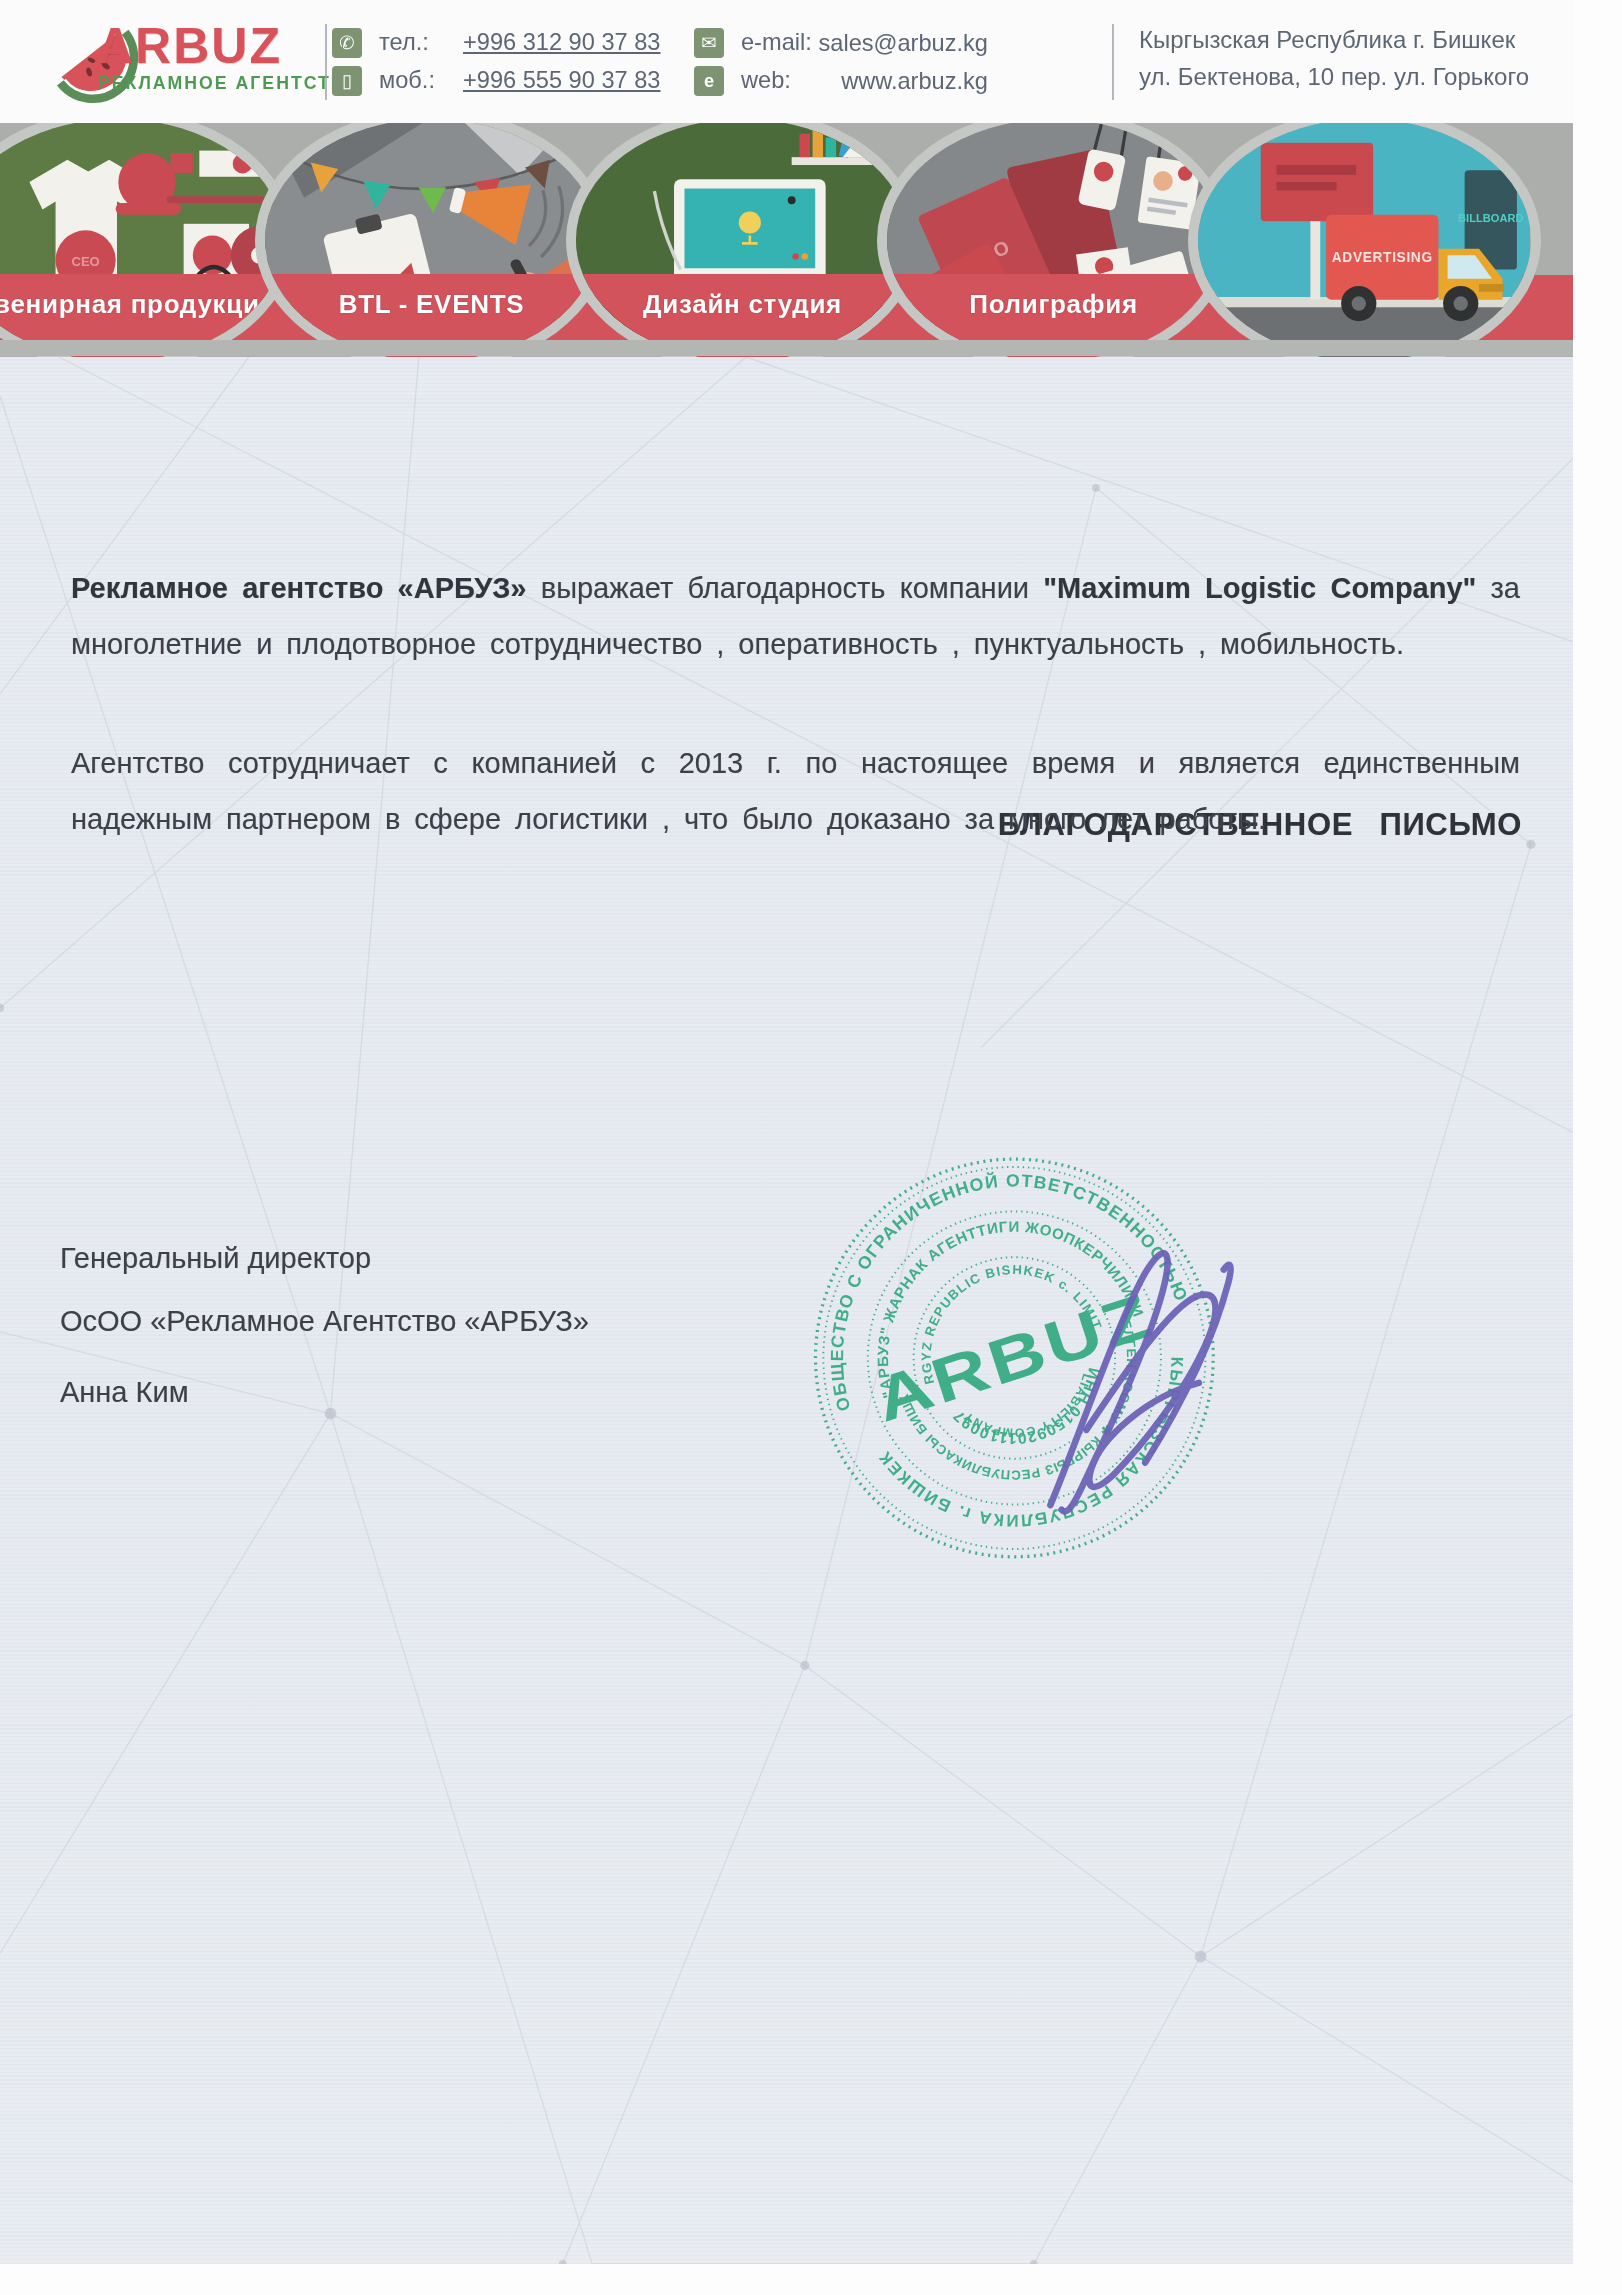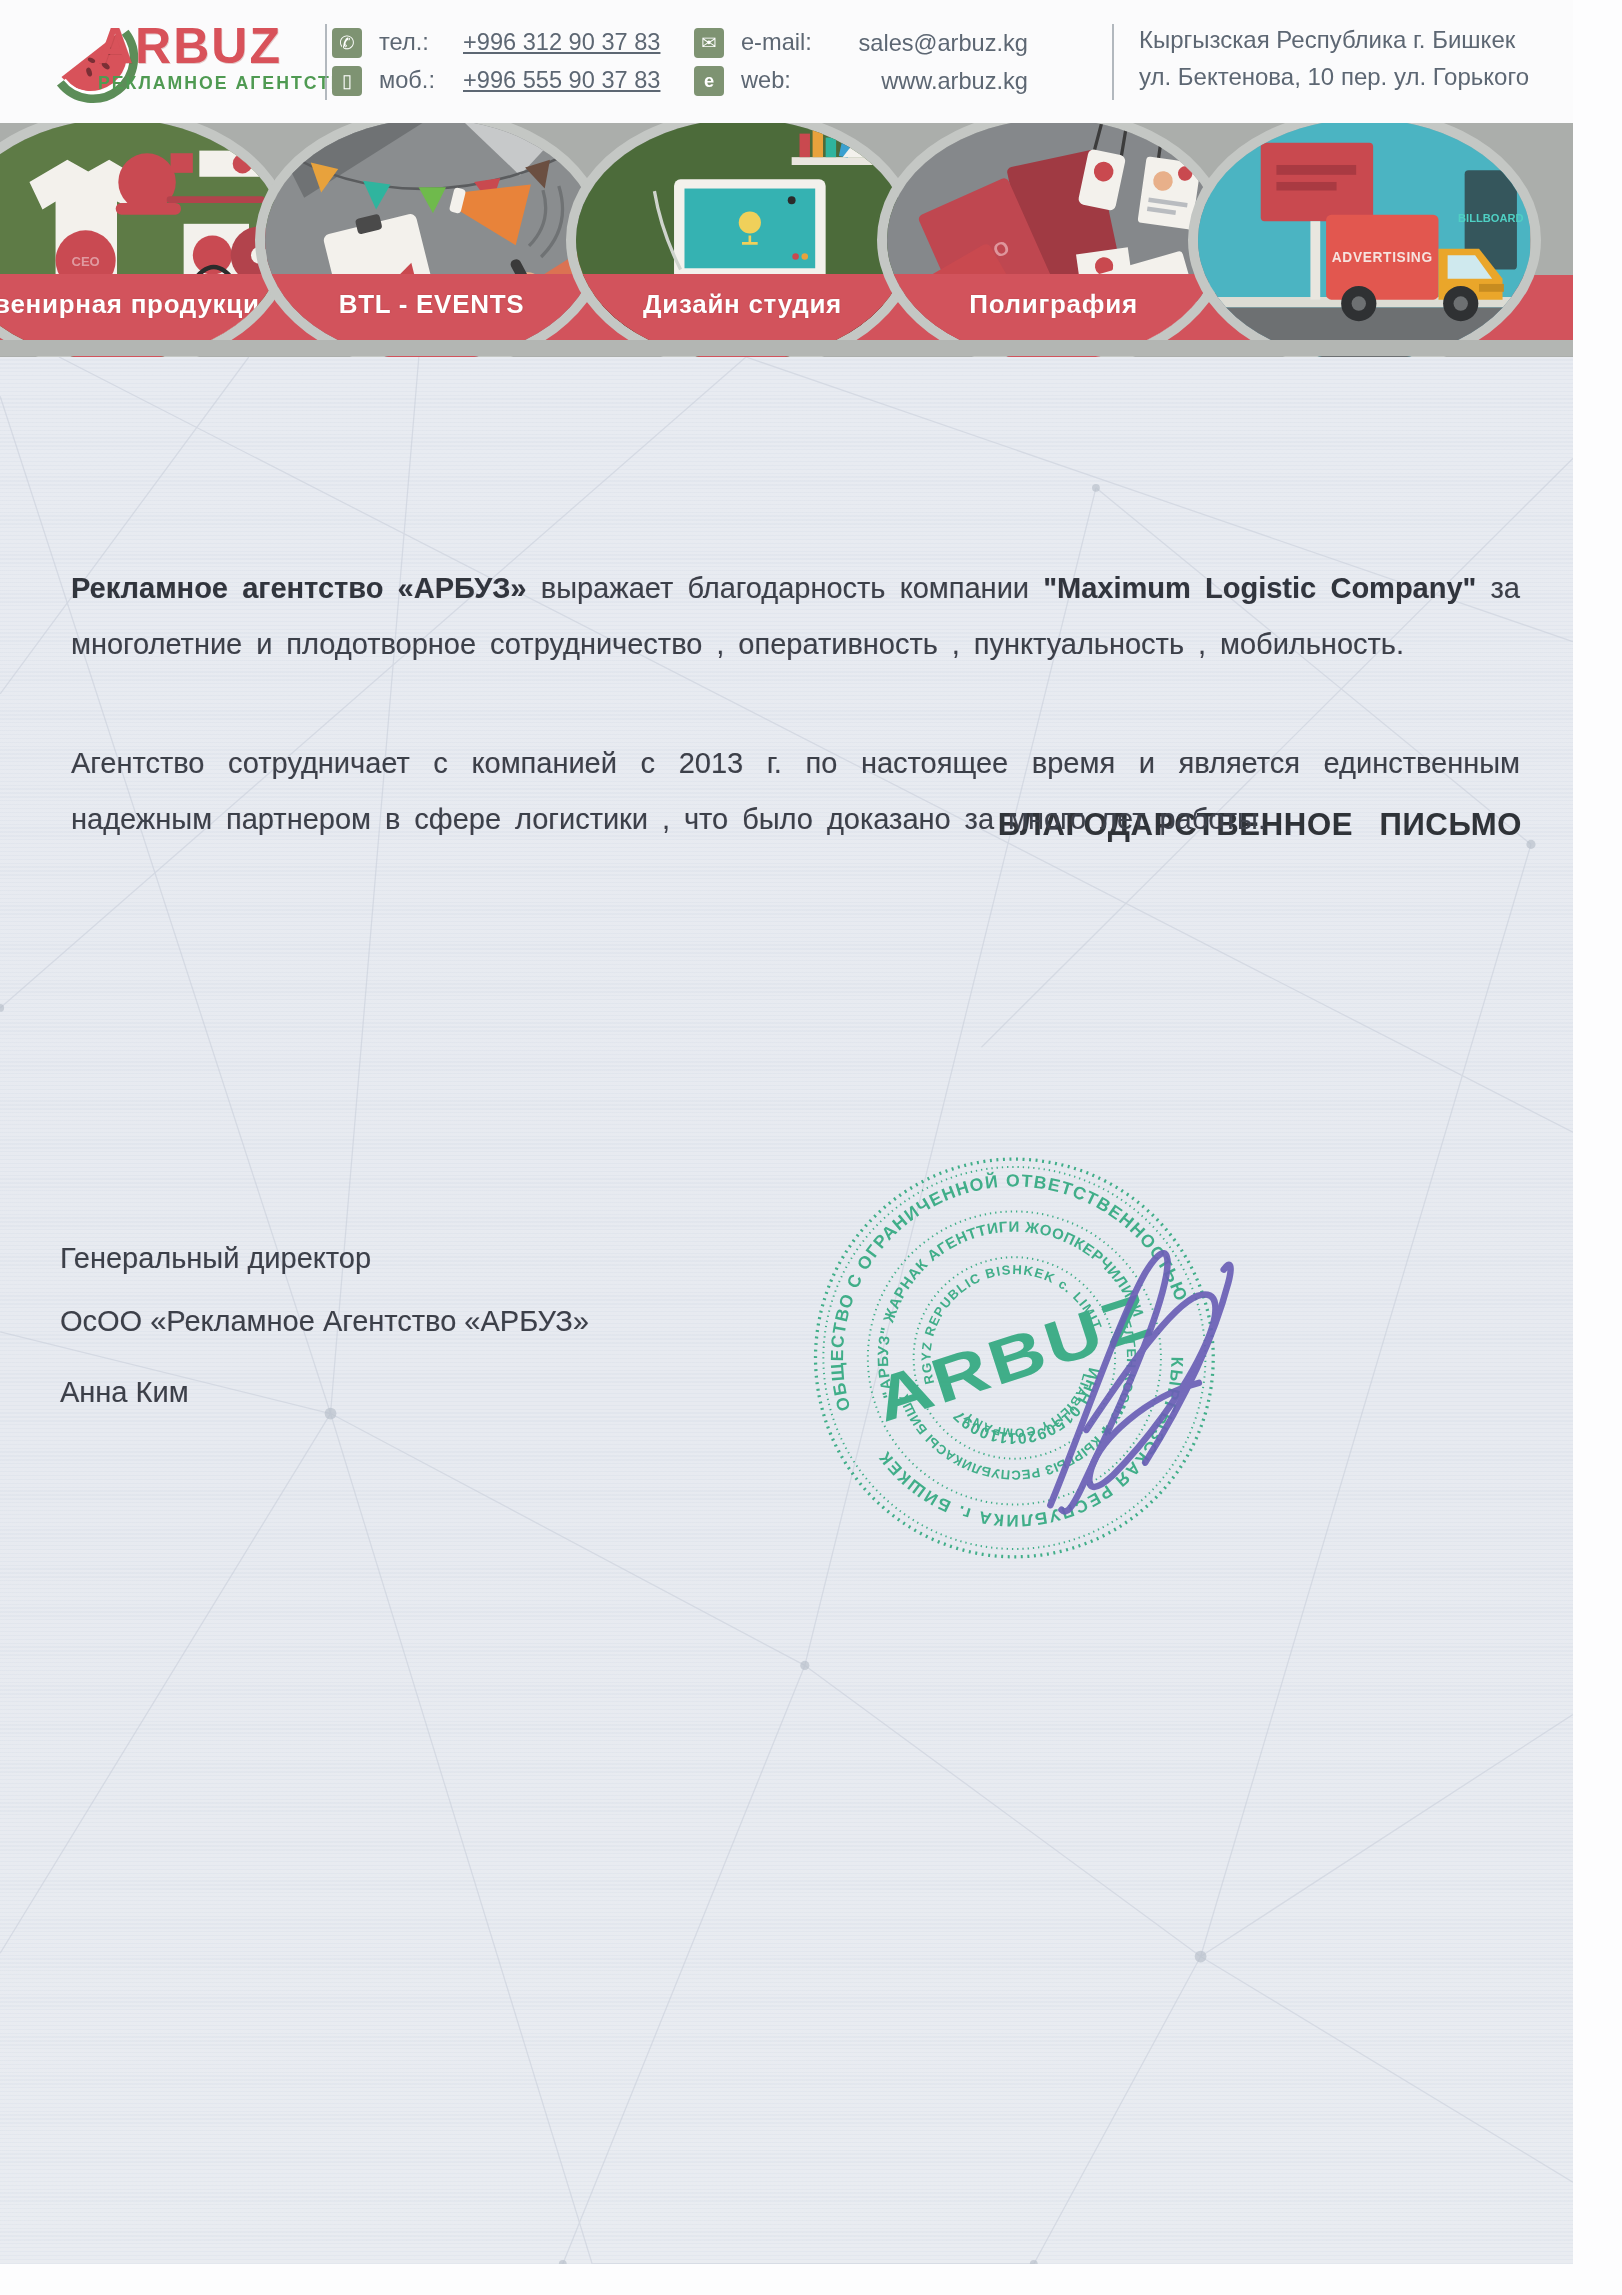--- a/index.html
+++ b/index.html
@@ -10,21 +10,21 @@
   .header{position:absolute;left:0;top:0;width:1573px;height:123px;background:#fbfbfc;}
   .logo{position:absolute;left:43px;top:14.4px;width:275px;height:98px;}
   .brand{position:absolute;left:97px;top:17px;font-size:50px;font-weight:900;letter-spacing:2px;color:#d8525a;text-shadow:0.7px 0.7px 0 rgba(160,60,60,.25);}
   .tagline{position:absolute;left:98px;top:73px;font-size:17.7px;font-weight:700;letter-spacing:2px;color:#4f9a52;}
   .vdiv{position:absolute;top:23.6px;width:2px;height:76px;background:#9aa1a9;opacity:.75;}
   .contact-row{position:absolute;height:33px;display:flex;align-items:center;color:#5d6773;font-size:23.6px;}
   .cicon{display:inline-block;width:30px;height:30px;border-radius:3.9px;background:#7e9372;color:#fff;
          text-align:center;line-height:30px;font-size:18.3px;margin-right:17px;flex:0 0 auto;}
   .clabel{width:84px;}
   .cvalue{white-space:nowrap;text-decoration:underline;}
-  .rvalue{position:absolute;text-align:right;width:170px;white-space:nowrap;margin-left:40px;}
+  .rvalue{position:absolute;text-align:right;width:170px;white-space:nowrap;}
   .address{position:absolute;left:1139px;color:#5d6773;font-size:24px;white-space:nowrap;}
 
   
   .banner{position:absolute;left:0;top:123px;width:1573px;height:234px;background:#abaeab;overflow:hidden;}
   .band-bg{position:absolute;left:0;top:152px;width:100%;height:65px;background:#d2535c;z-index:0;}
   .seg{position:absolute;top:-13.7px;width:353px;height:262px;border-radius:50%;border:10.5px solid #c4c7c4;
        overflow:hidden;box-sizing:border-box;}
   .seg svg{position:absolute;left:0;top:0;}
   .band-inner{position:absolute;left:0;top:155px;width:100%;height:86px;background:#d2535c;}
   .seg-label{position:absolute;left:0;top:14.4px;width:100%;text-align:center;color:#fff;

